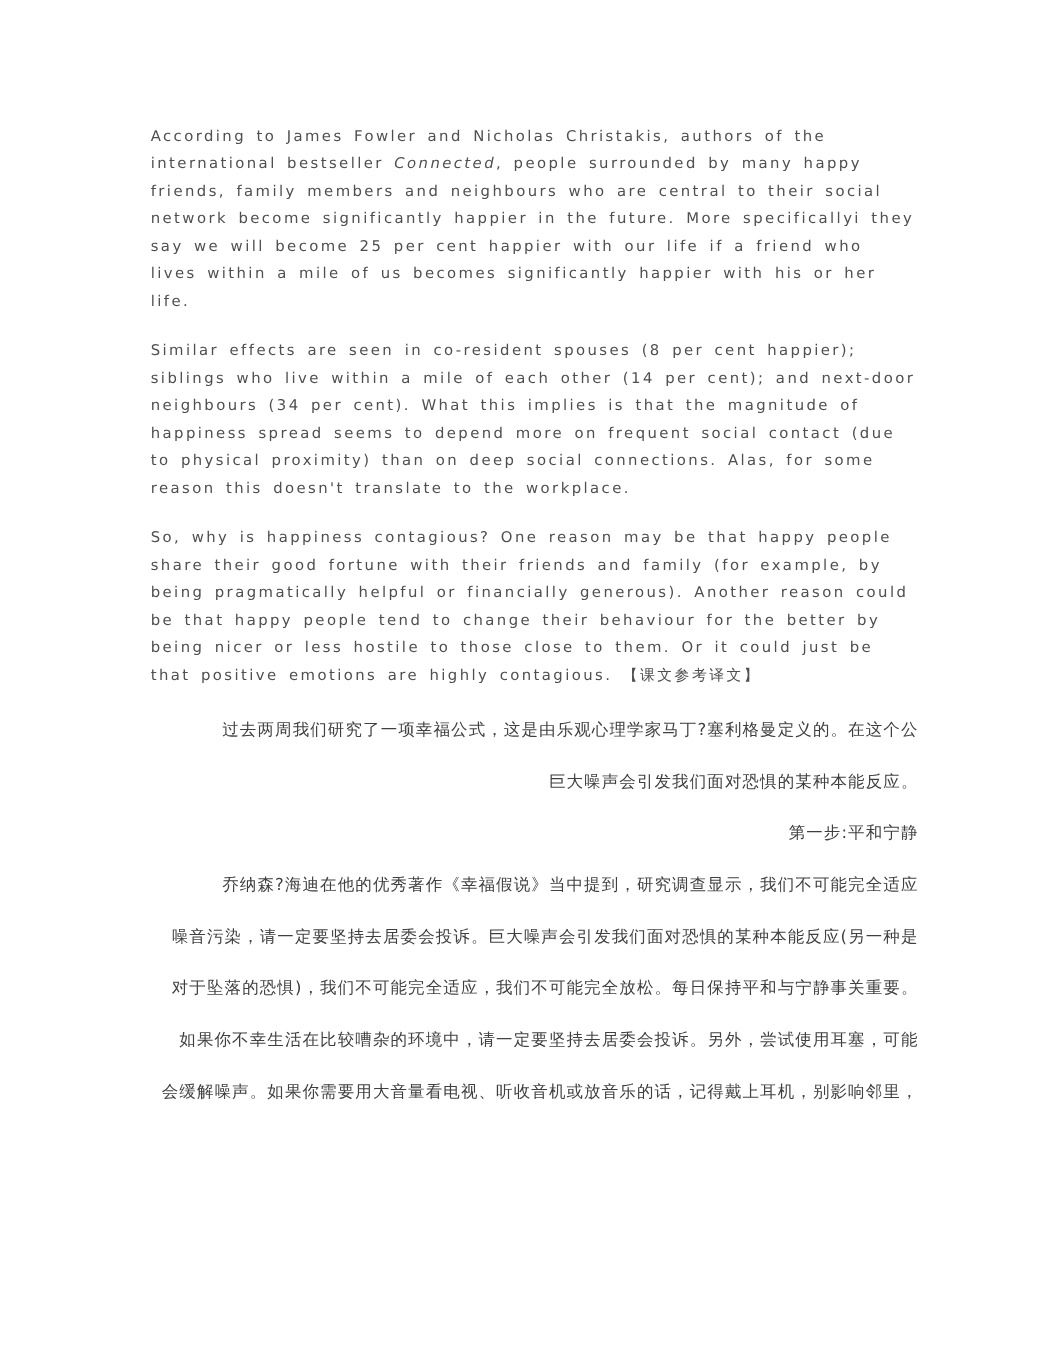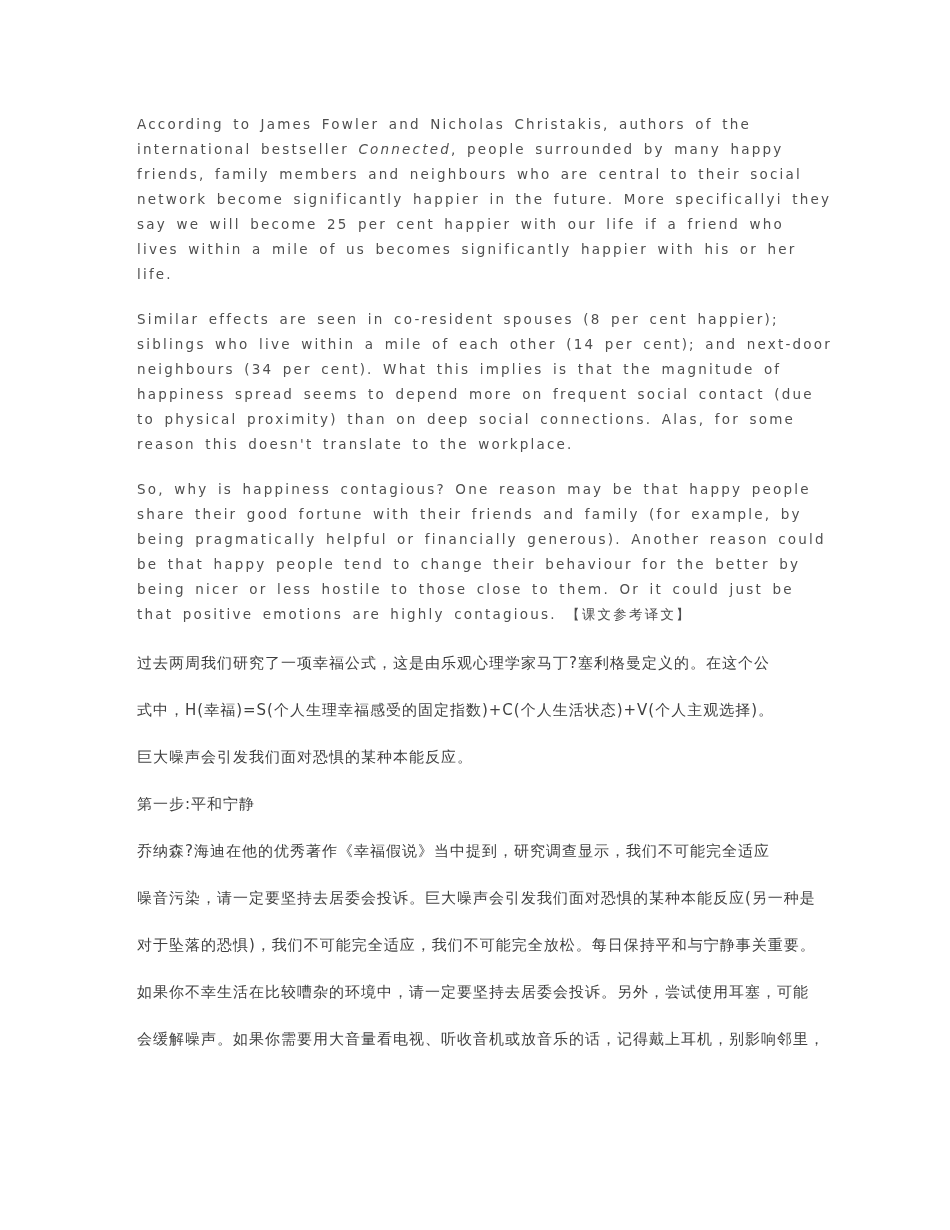--- a/index.html
+++ b/index.html
@@ -33,39 +33,38 @@
   }
   .zh-section {
     margin-top: 22px;
   }
   .zh-section p {
     margin: 0 0 19px 0;
     font-size: 15px;
     line-height: 28px;
     letter-spacing: 1px;
     color: #3f3f3f;
-    text-align: left;
+    text-align: right;
   }
 </style>
 </head>
 <body>
 
 <div class="doc">
 
   <section class="en-section">
     <p>
       <span>According to James Fowler and Nicholas Christakis, authors of the international bestseller </span><em>Connected</em><span>, people surrounded by many happy friends, family members and neighbours who are central to their social network become significantly happier in the future. More specificallyi they say we will become 25 per cent happier with our life if a friend who lives within a mile of us becomes significantly happier with his or her life.</span>
     </p>
     <p>Similar effects are seen in co-resident spouses (8 per cent happier); siblings who live within a mile of each other (14 per cent); and next-door neighbours (34 per cent). What this implies is that the magnitude of happiness spread seems to depend more on frequent social contact (due to physical proximity) than on deep social connections. Alas, for some reason this doesn't translate to the workplace.</p>
     <p>So, why is happiness contagious? One reason may be that happy people share their good fortune with their friends and family (for example, by being pragmatically helpful or financially generous). Another reason could be that happy people tend to change their behaviour for the better by being nicer or less hostile to those close to them. Or it could just be that positive emotions are highly contagious. 【课文参考译文】</p>
   </section>
 
   <section class="zh-section">
     <p>过去两周我们研究了一项幸福公式，这是由乐观心理学家马丁?塞利格曼定义的。在这个公</p>
-    <p>式中，H(幸福)=S(个人生理幸福感受的固定指数)+C(个人生活状态)+V(个人主观选择)。</p>
     <p>巨大噪声会引发我们面对恐惧的某种本能反应。</p>
     <p>第一步:平和宁静</p>
     <p>乔纳森?海迪在他的优秀著作《幸福假说》当中提到，研究调查显示，我们不可能完全适应</p>
     <p>噪音污染，请一定要坚持去居委会投诉。巨大噪声会引发我们面对恐惧的某种本能反应(另一种是</p>
     <p>对于坠落的恐惧)，我们不可能完全适应，我们不可能完全放松。每日保持平和与宁静事关重要。</p>
     <p>如果你不幸生活在比较嘈杂的环境中，请一定要坚持去居委会投诉。另外，尝试使用耳塞，可能</p>
     <p>会缓解噪声。如果你需要用大音量看电视、听收音机或放音乐的话，记得戴上耳机，别影响邻里，</p>
   </section>
 
 </div>

